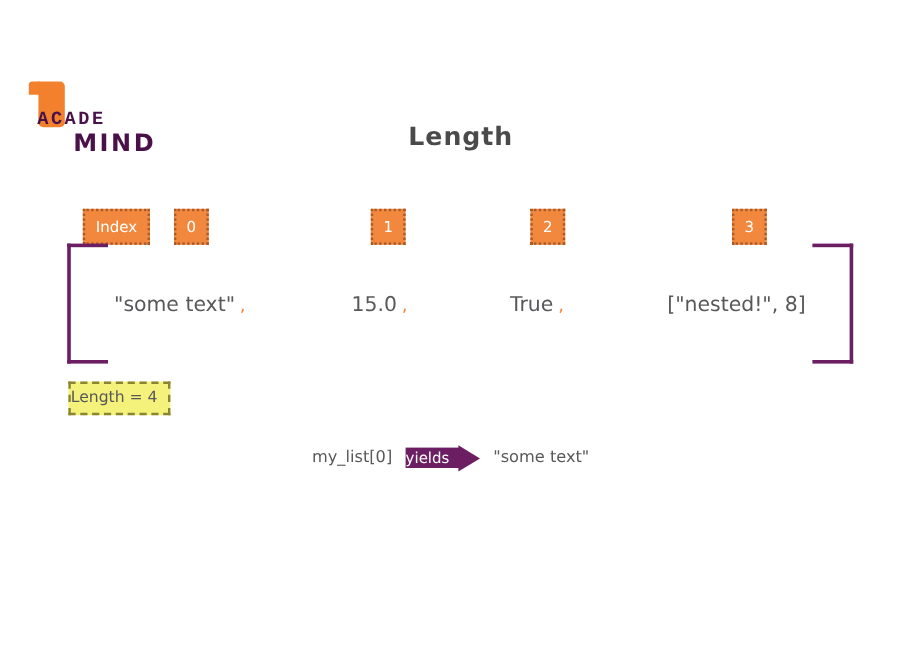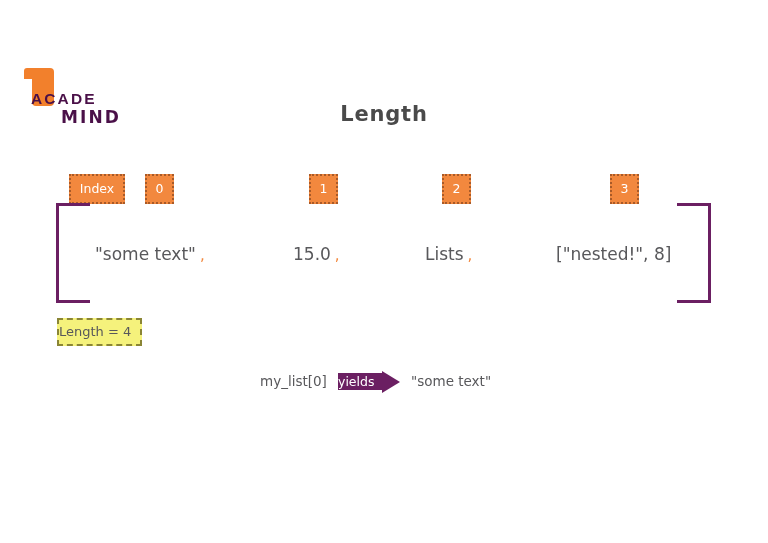--- a/index.html
+++ b/index.html
@@ -46,27 +46,27 @@
     border-radius: 3px 0 0 0;
   }
   .logo-acade {
     position: absolute;
     left: 5px;
     top: 22px;
     font-size: 15.5px;
     font-weight: bold;
     letter-spacing: 2.1px;
     color: #4A1048;
-    font-family: Liberation Sans, sans-serif;
+    font-family: Liberation Mono, monospace;
   }
   .logo-mind {
     position: absolute;
     left: 35px;
     top: 39px;
-    font-size: 17px;
+    font-size: 20px;
     font-weight: bold;
     letter-spacing: 2.1px;
     color: #4A1048;
     font-family: "DejaVu Sans", "Liberation Sans", sans-serif;
   }
 
   
   .title {
     position: absolute;
     left: 0;
@@ -236,21 +236,21 @@
   <div class="bracket bracket-left"></div>
   <div class="bracket bracket-right"></div>
 
   <div class="value value-0">
     <span>"some text"</span><span class="comma">,</span>
   </div>
   <div class="value value-1">
     <span>15.0</span><span class="comma">,</span>
   </div>
   <div class="value value-2">
-    <span>Lists</span><span class="comma">,</span>
+    <span>True</span><span class="comma">,</span>
   </div>
   <div class="value value-3">
     <span>["nested!", 8]</span><span class="comma"></span>
   </div>
 
   <div class="length-box">Length = 4</div>
 
   <div class="annot">
     <div class="annot-expr">my_list[0]</div>
     <div class="annot-arrow">

